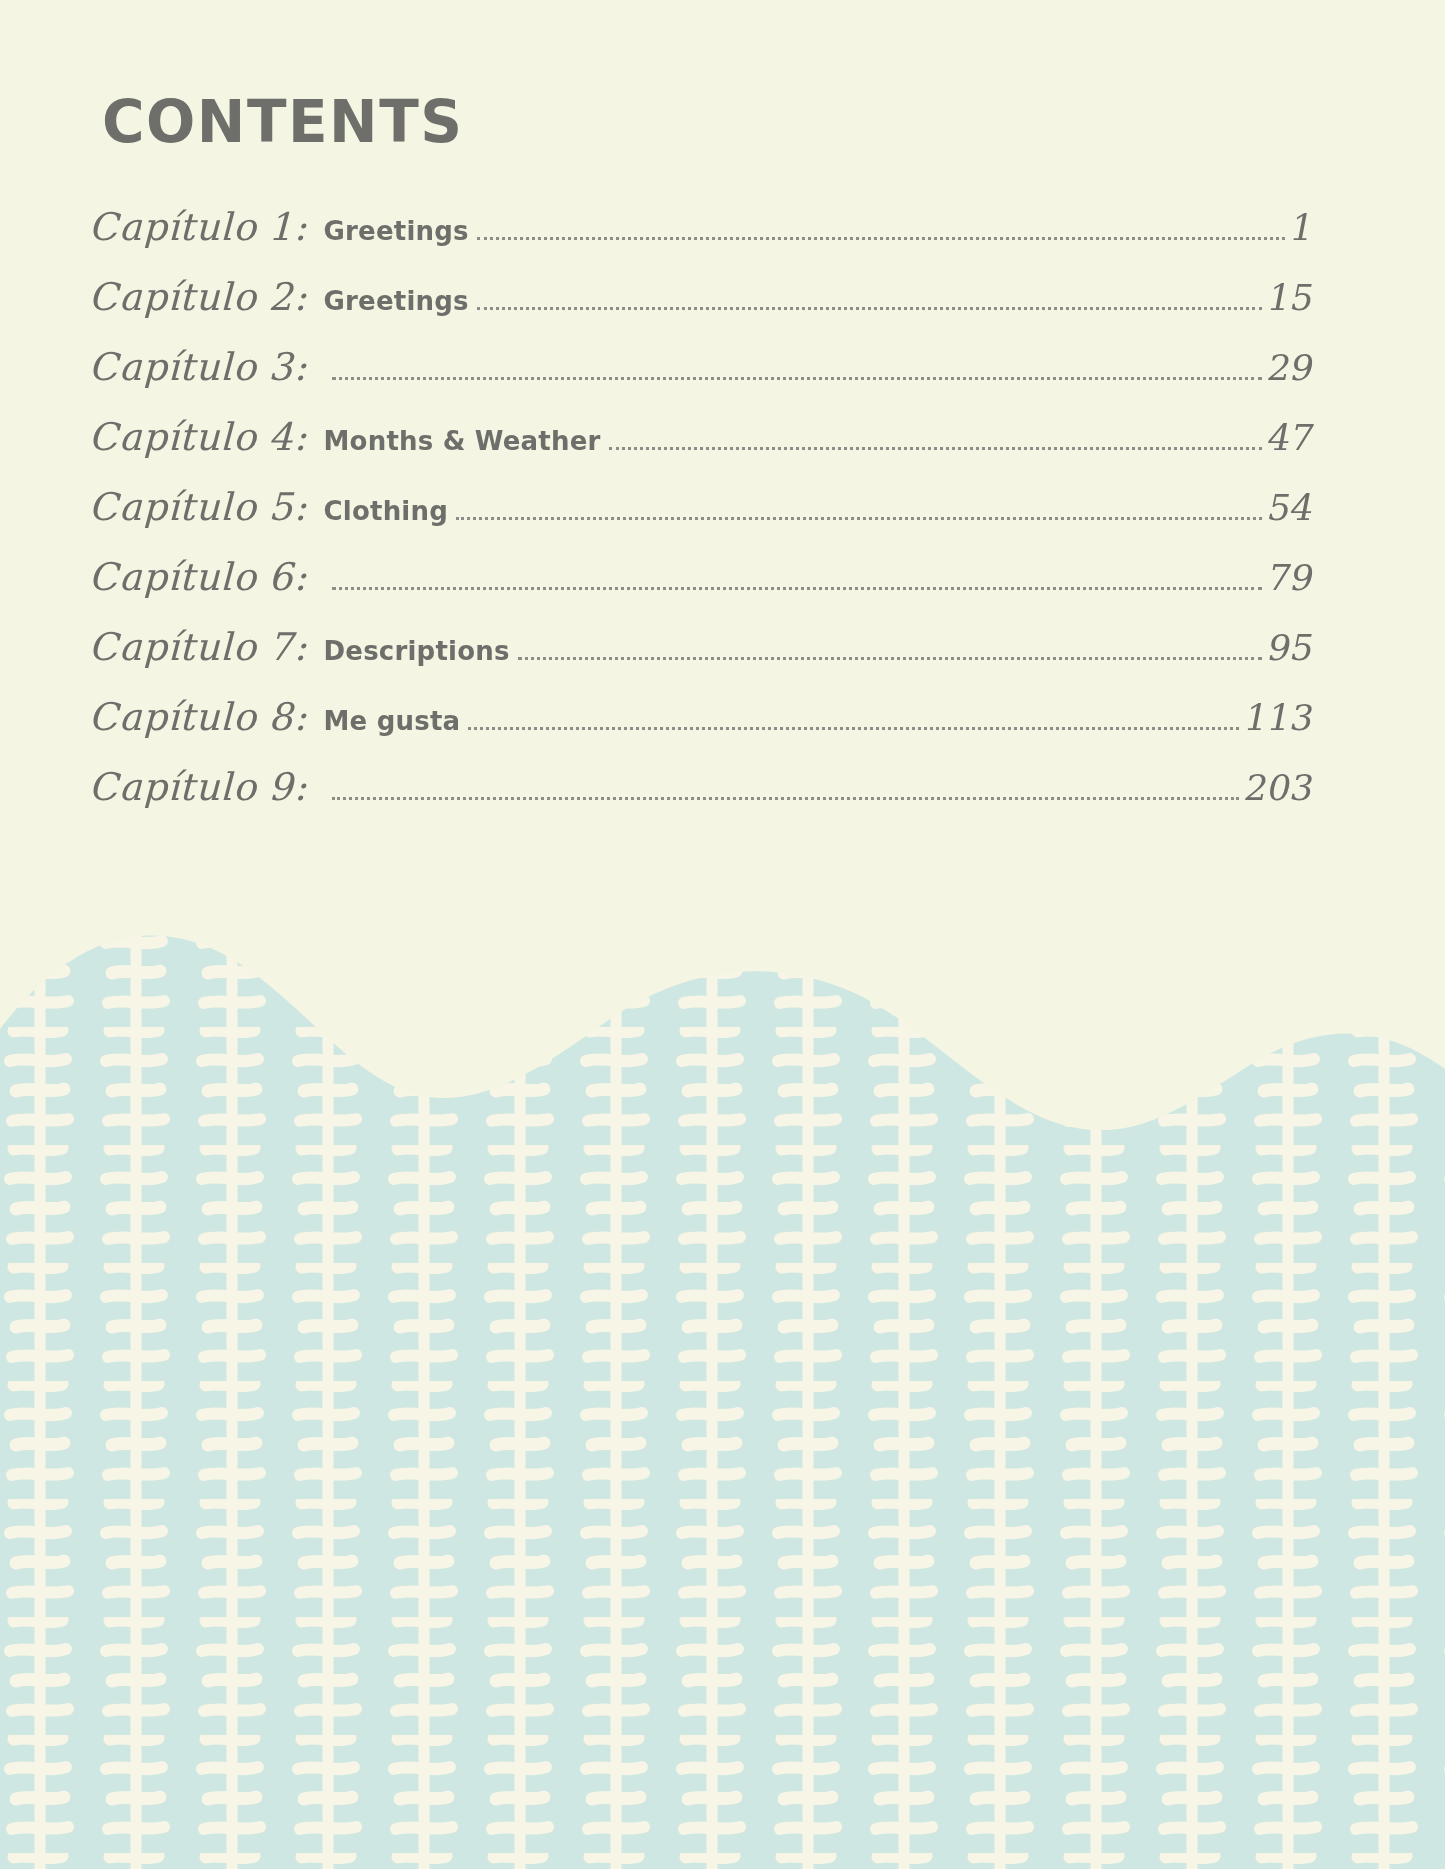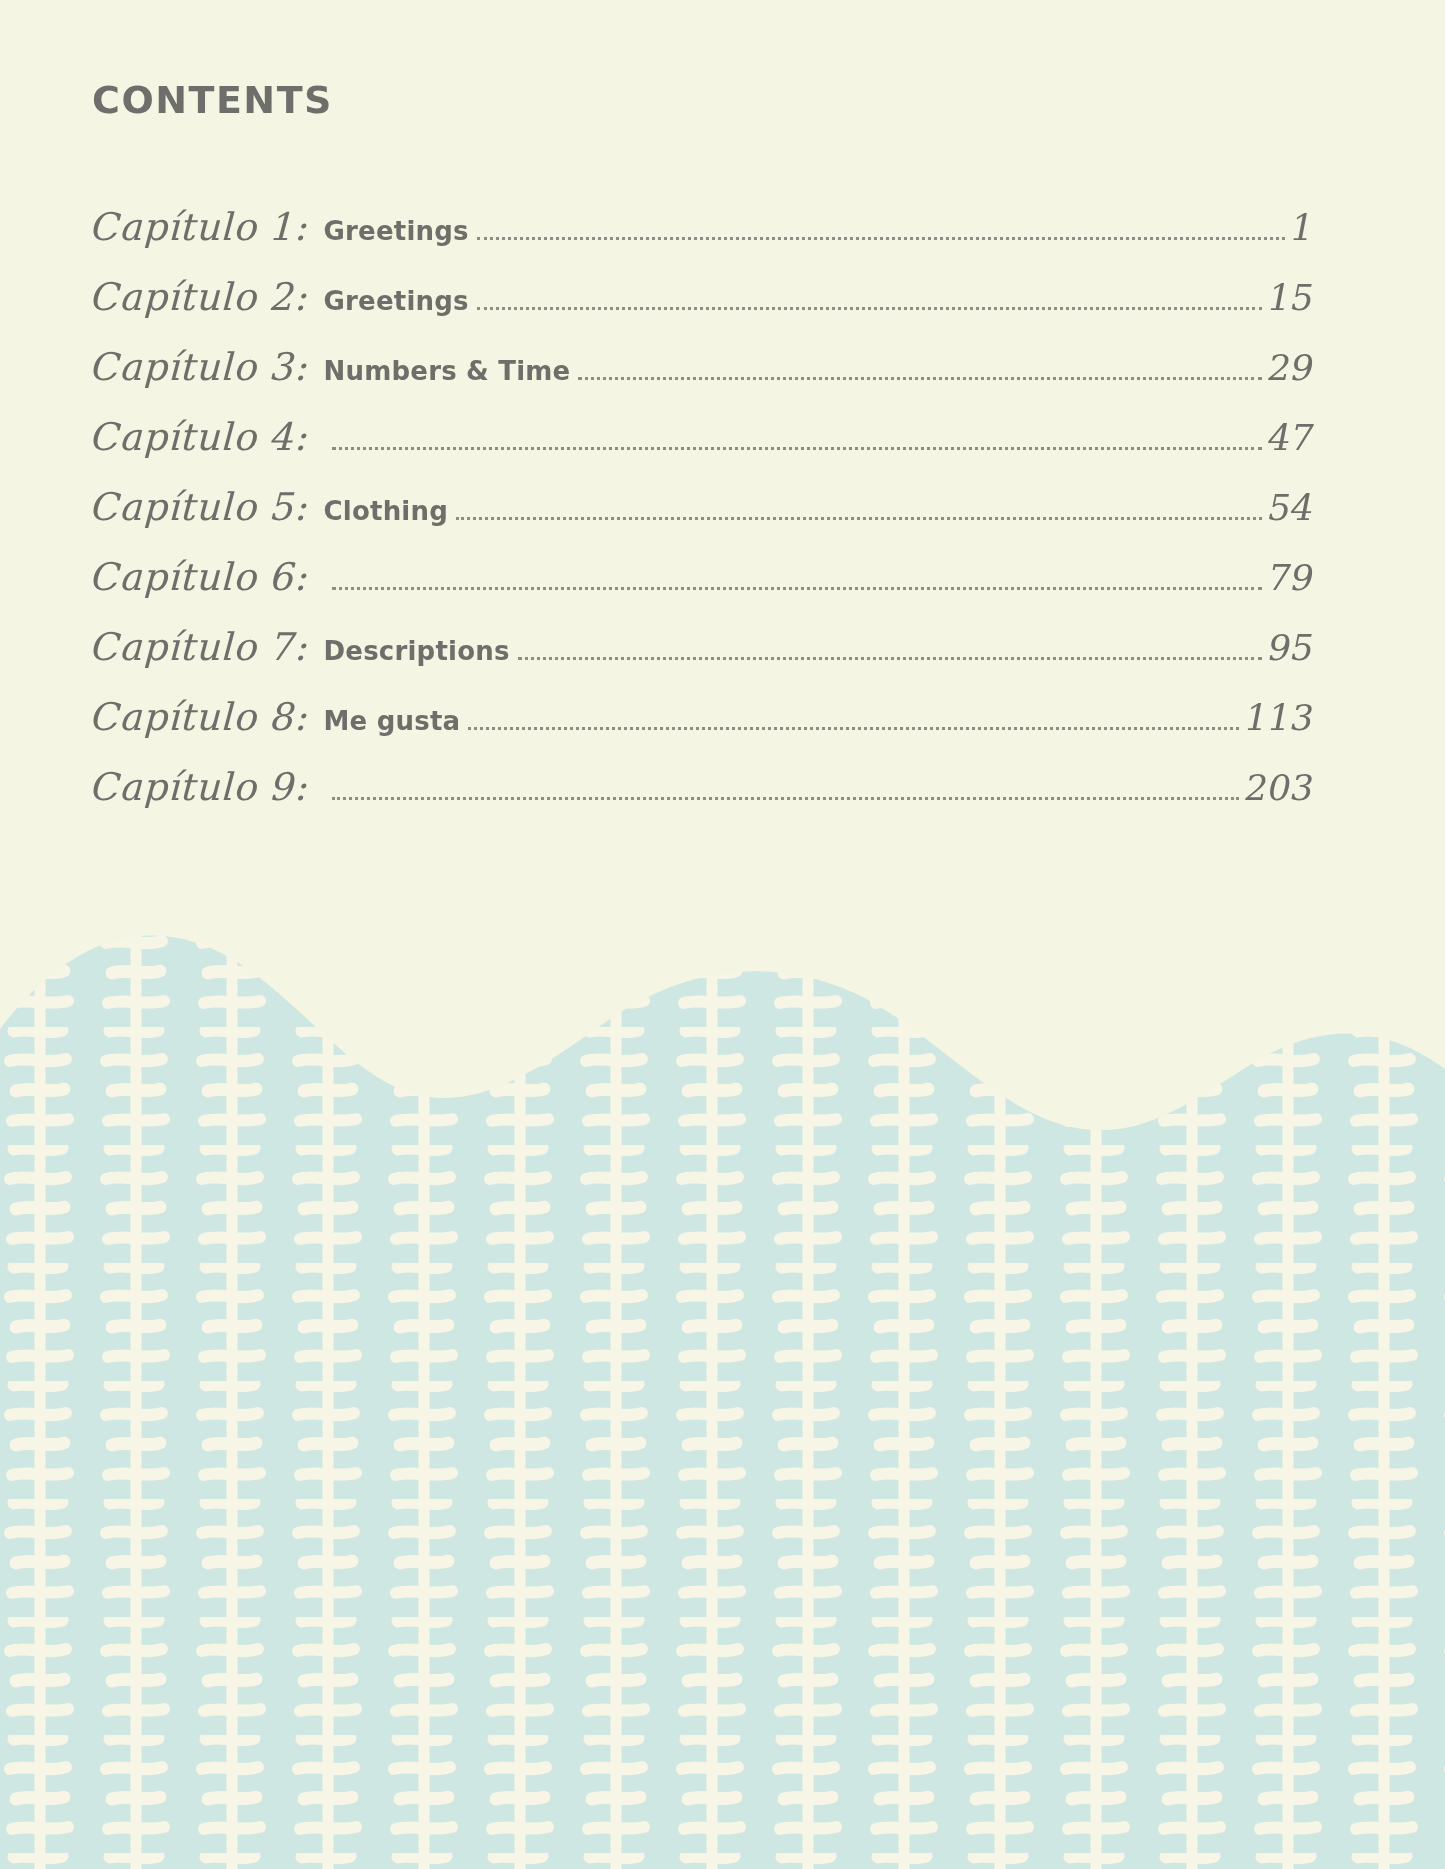--- a/index.html
+++ b/index.html
@@ -32,24 +32,24 @@
     z-index: 2;
     padding: 0;
   }
 
   #page-title {
     position: absolute;
     left: 92px;
     top: 78px;
     font-family: "DejaVu Sans", sans-serif;
     font-weight: bold;
-    font-size: 38px;
+    font-size: 58px;
     letter-spacing: 1.5px;
     color: #6e6e6a;
-    margin: 0;
+    margin: 10px;
   }
 
   #toc {
     position: absolute;
     left: 92px;
     top: 205px;
     width: 1222px;
   }
 
   .toc-row {
@@ -143,27 +143,27 @@
 
     <div class="toc-row">
       <span class="chapter-label">Capítulo 2:</span>
       <span class="chapter-title">Greetings</span>
       <span class="dot-leader"></span>
       <span class="page-num">15</span>
     </div>
 
     <div class="toc-row">
       <span class="chapter-label">Capítulo 3:</span>
-      <span class="chapter-title">Numbers &amp; Time</span>
       <span class="dot-leader"></span>
       <span class="page-num">29</span>
     </div>
 
     <div class="toc-row">
       <span class="chapter-label">Capítulo 4:</span>
+      <span class="chapter-title">Months &amp; Weather</span>
       <span class="dot-leader"></span>
       <span class="page-num">47</span>
     </div>
 
     <div class="toc-row">
       <span class="chapter-label">Capítulo 5:</span>
       <span class="chapter-title">Clothing</span>
       <span class="dot-leader"></span>
       <span class="page-num">54</span>
     </div>

